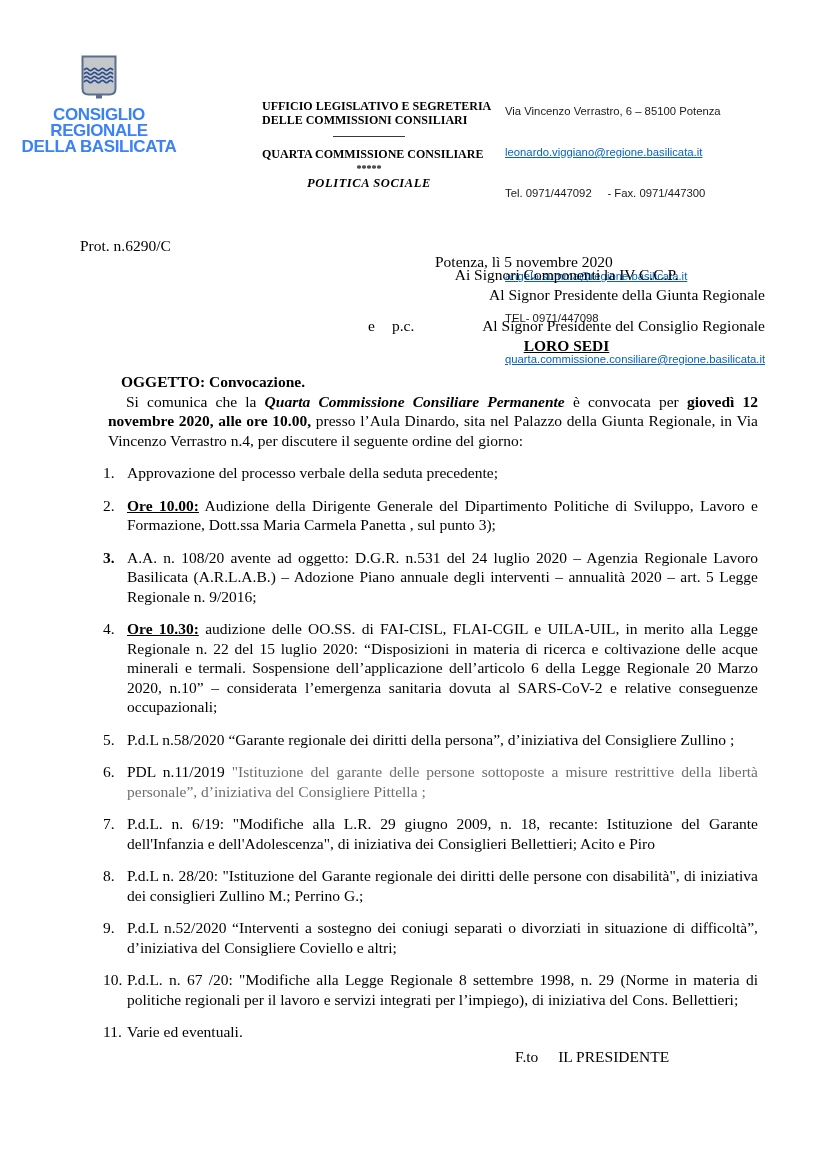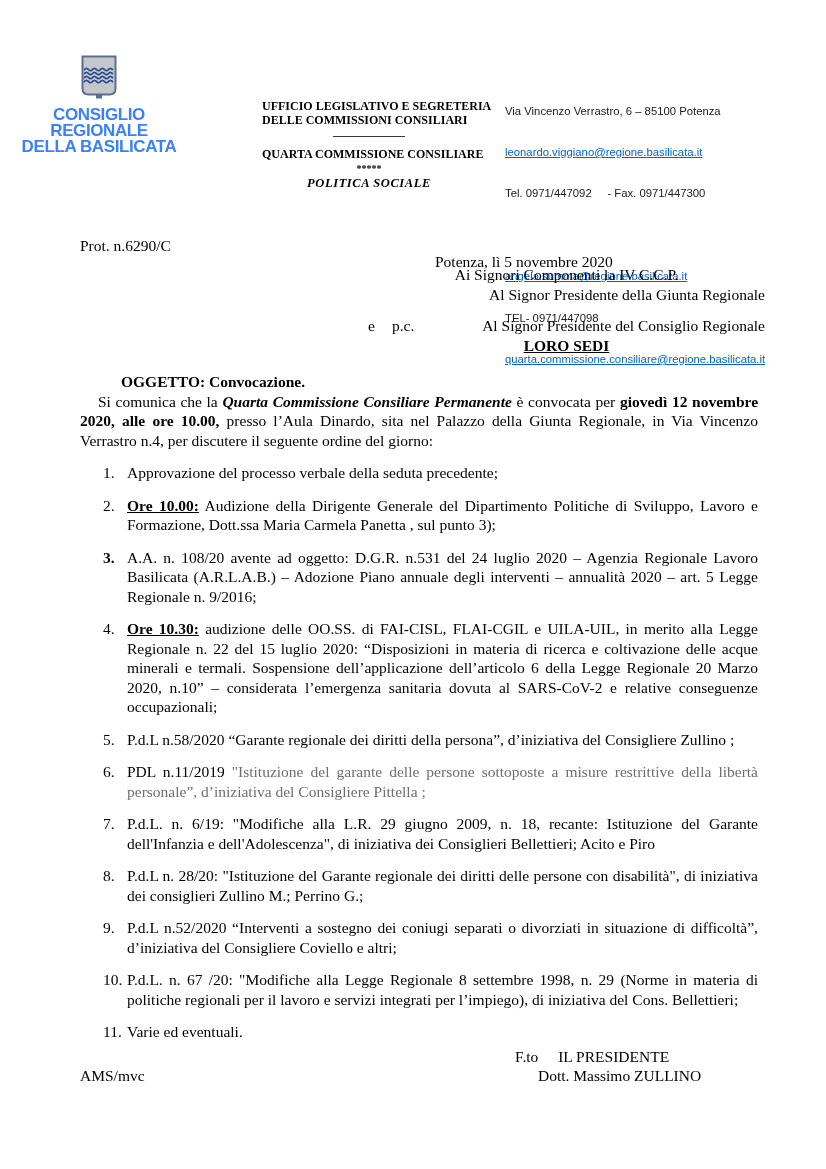--- a/index.html
+++ b/index.html
@@ -92,21 +92,21 @@
     width: 397px;
   }
   .rcpt-line1 { text-align: center; }
   .rcpt-line2 { text-align: right; }
   .rcpt-line3 { display: flex; align-items: baseline; }
   .rcpt-line3 .pc { margin-left: 17px; margin-top: 12px; }
   .rcpt-line3 .rcpt3-text { flex: 1; text-align: right; }
   .rcpt-dest { text-align: center; font-weight: 700; text-decoration: underline; }
 
   .subject-row { margin-top: 17px; font-weight: 700; margin-left: 41px; }
-  .intro { text-align: justify; text-indent: 18px; }
+  .intro { text-align: justify; text-indent: 18px; margin-left: 28px; }
   .b { font-weight: 700; }
   .bi { font-weight: 700; font-style: italic; }
   .bu { font-weight: 700; text-decoration: underline; }
 
   .agenda { margin-top: 13px; margin-left: 23px; }
   .agenda-item { display: flex; margin-bottom: 13px; }
   .agenda-item .num { flex: none; width: 24px; }
   .agenda-item .num.nb { font-weight: 700; }
   .agenda-item .itext { flex: 1; text-align: justify; }
   .gray { color: #6e6e6e; }
@@ -237,19 +237,15 @@
         <span class="itext">Varie ed eventuali.</span>
       </div>
 
     </div>
 
     <div class="closing-fto">
       <span>F.to</span>
       <span class="pres">IL PRESIDENTE</span>
     </div>
 
-    <div class="closing-last">
-      <span>AMS/mvc</span>
-      <span class="closing-sign">Dott. Massimo ZULLINO</span>
-    </div>
 
   </div>
 </div>
 
 </body></html>

